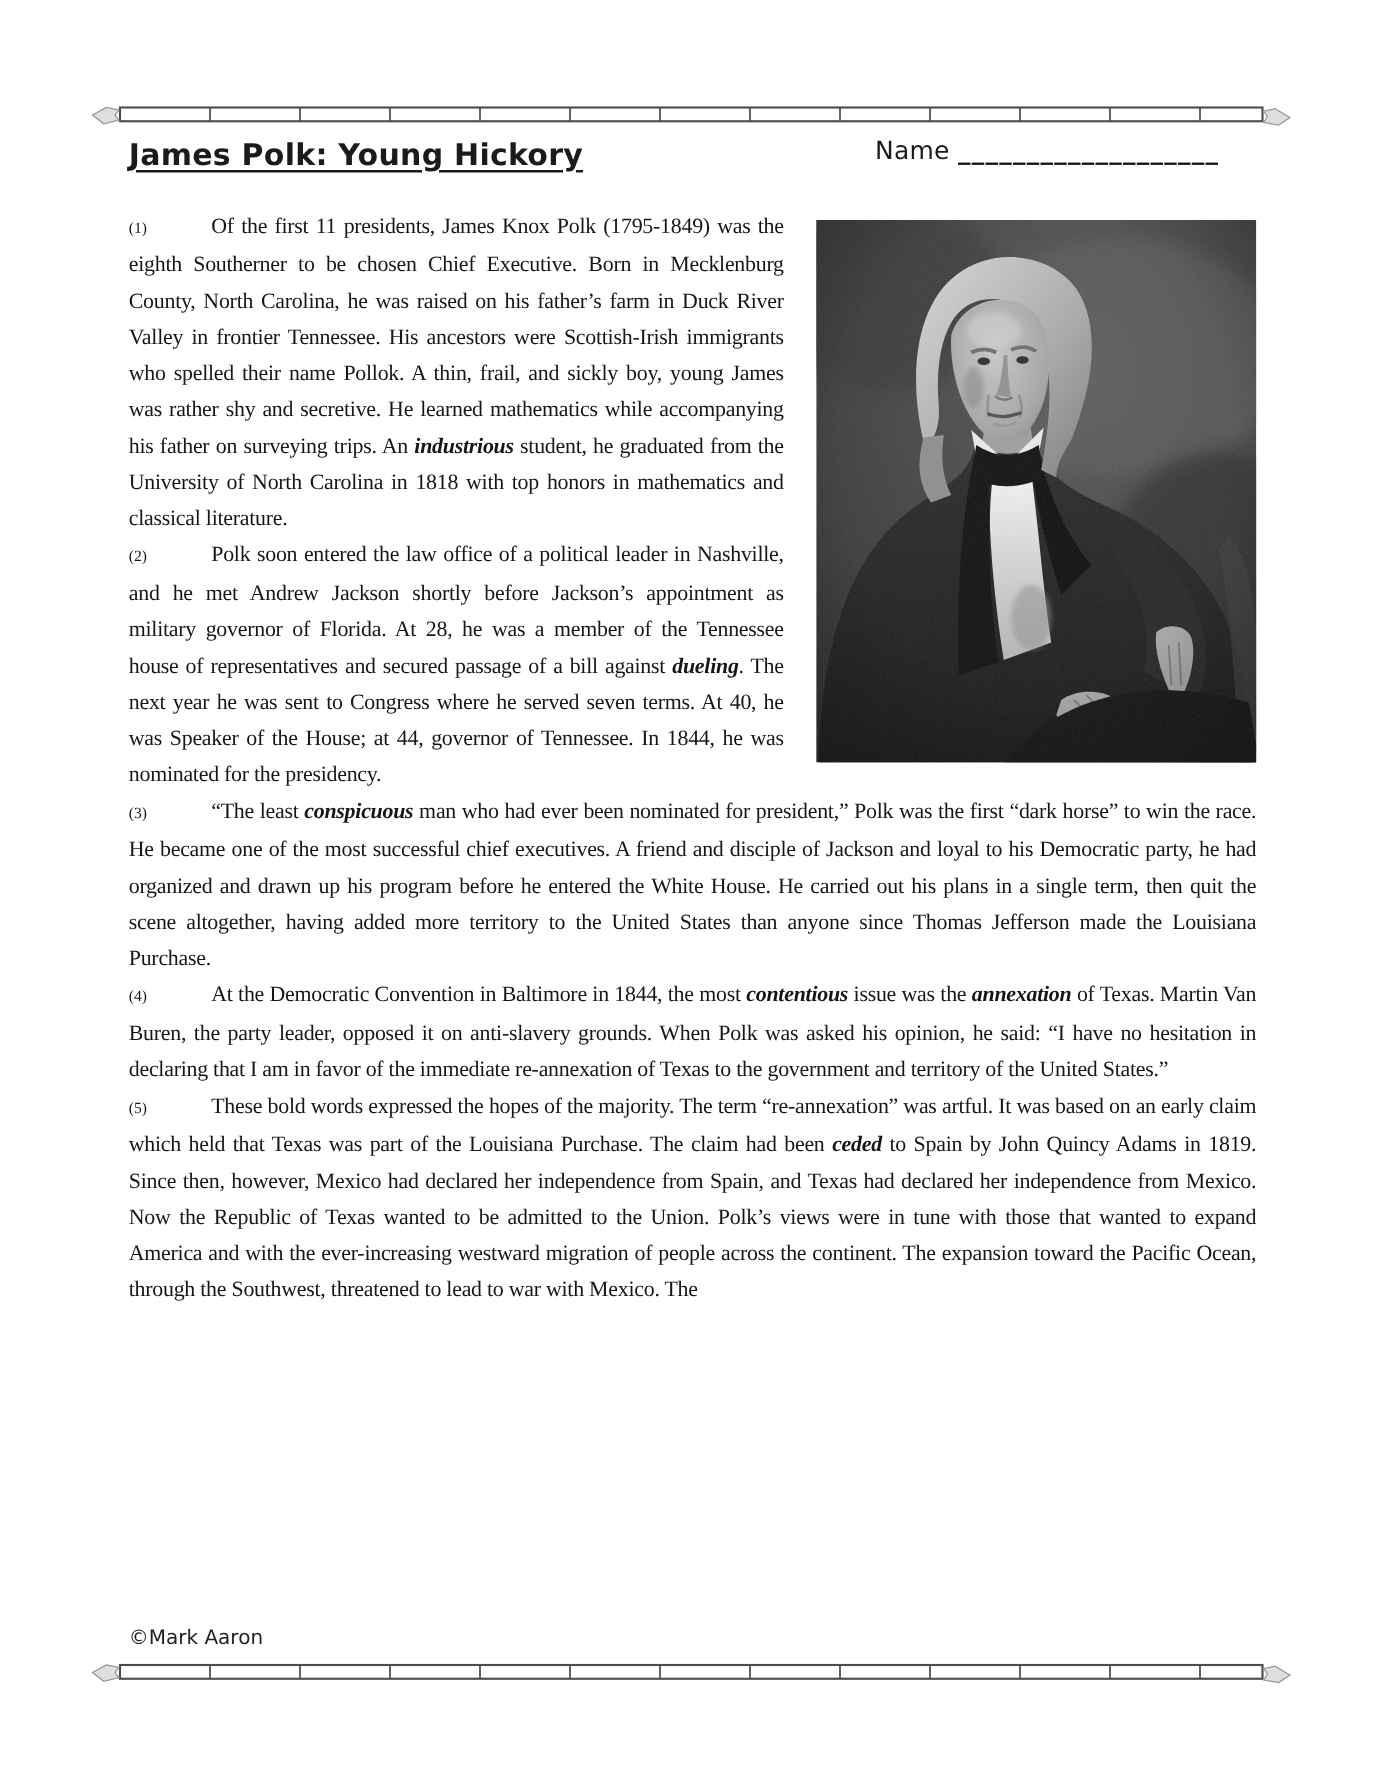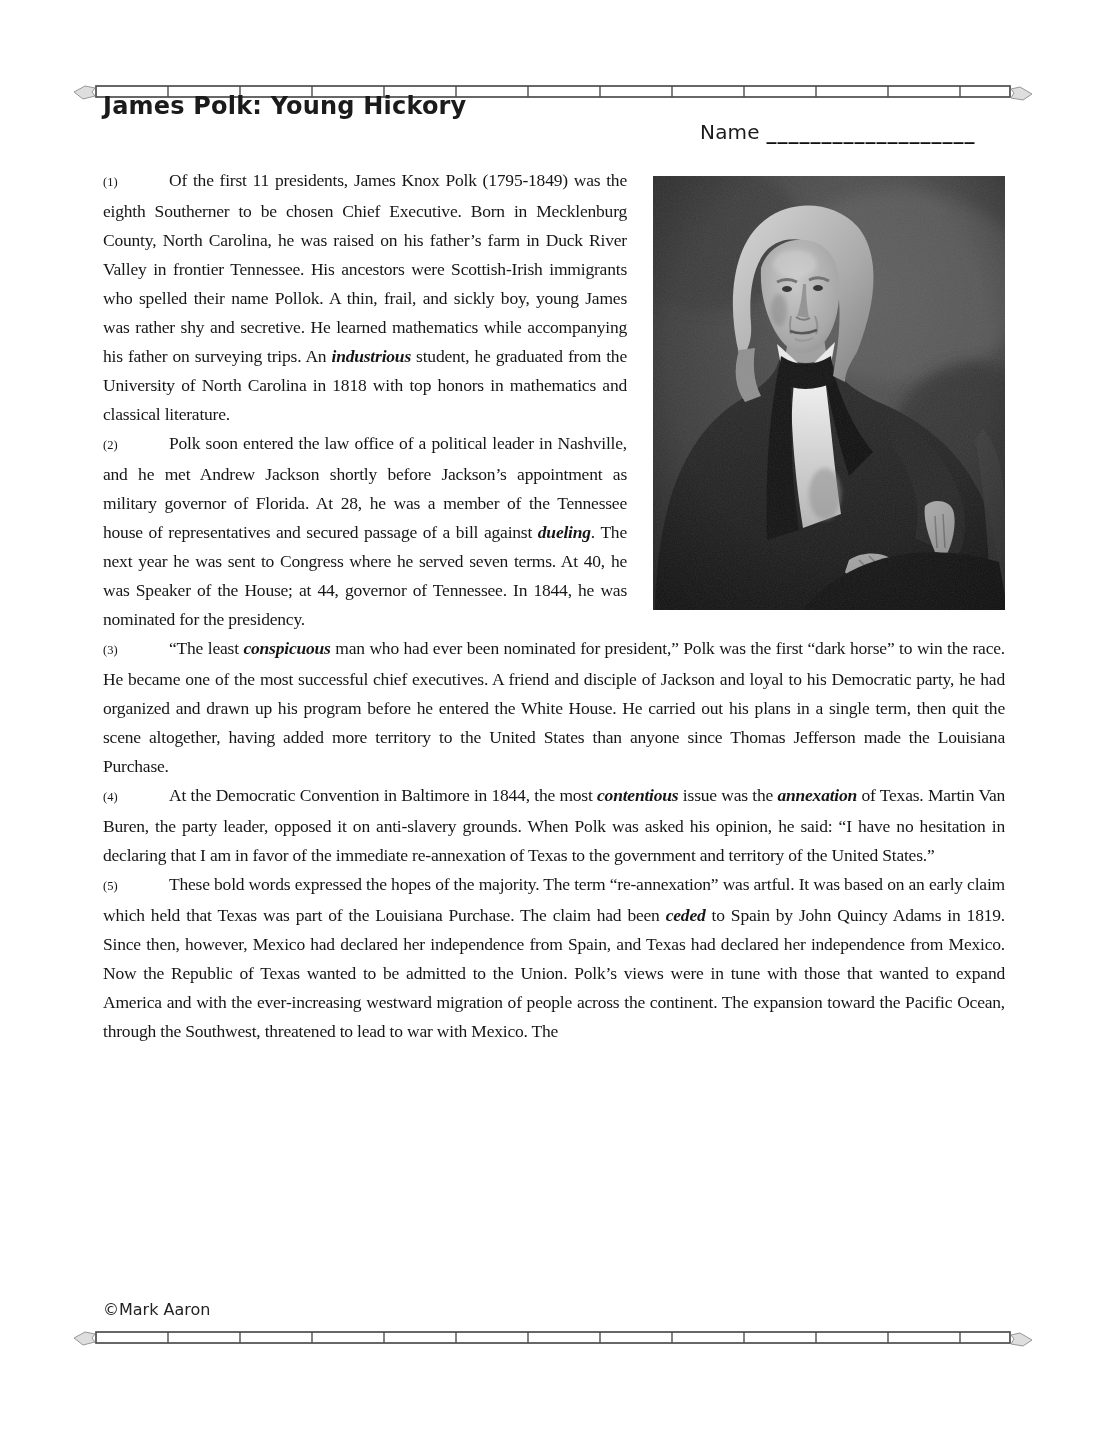--- a/index.html
+++ b/index.html
@@ -10,27 +10,28 @@
     background:#ffffff;
     overflow:hidden;
     font-family:"DejaVu Sans", sans-serif;
     color:#1b1b1b;
   }
   .tape { position:absolute; left:72px; width:962px; height:20px; }
   .tape.top { top:82px; }
   .tape.bottom { top:1328px; }
 
   .title {
-    position:absolute; left:103px; top:92px;
+    position:absolute; left:103px; top:110px;
     font-size:24px; font-weight:700;
+    text-decoration:underline;
     text-underline-offset:4px;
     letter-spacing:0.2px;
   }
   .namefield {
-    position:absolute; left:700px; top:120px;
+    position:absolute; left:700px; top:108px;
     font-size:20px; letter-spacing:0.2px;
     white-space:nowrap;
   }
   .nameblank { letter-spacing:1px; font-weight:600; color:#111; }
 
   .article {
     position:absolute; left:103px; top:166px; width:902px;
     font-size:17.5px; line-height:29px;
     letter-spacing:-0.2px;
     text-align:justify;

